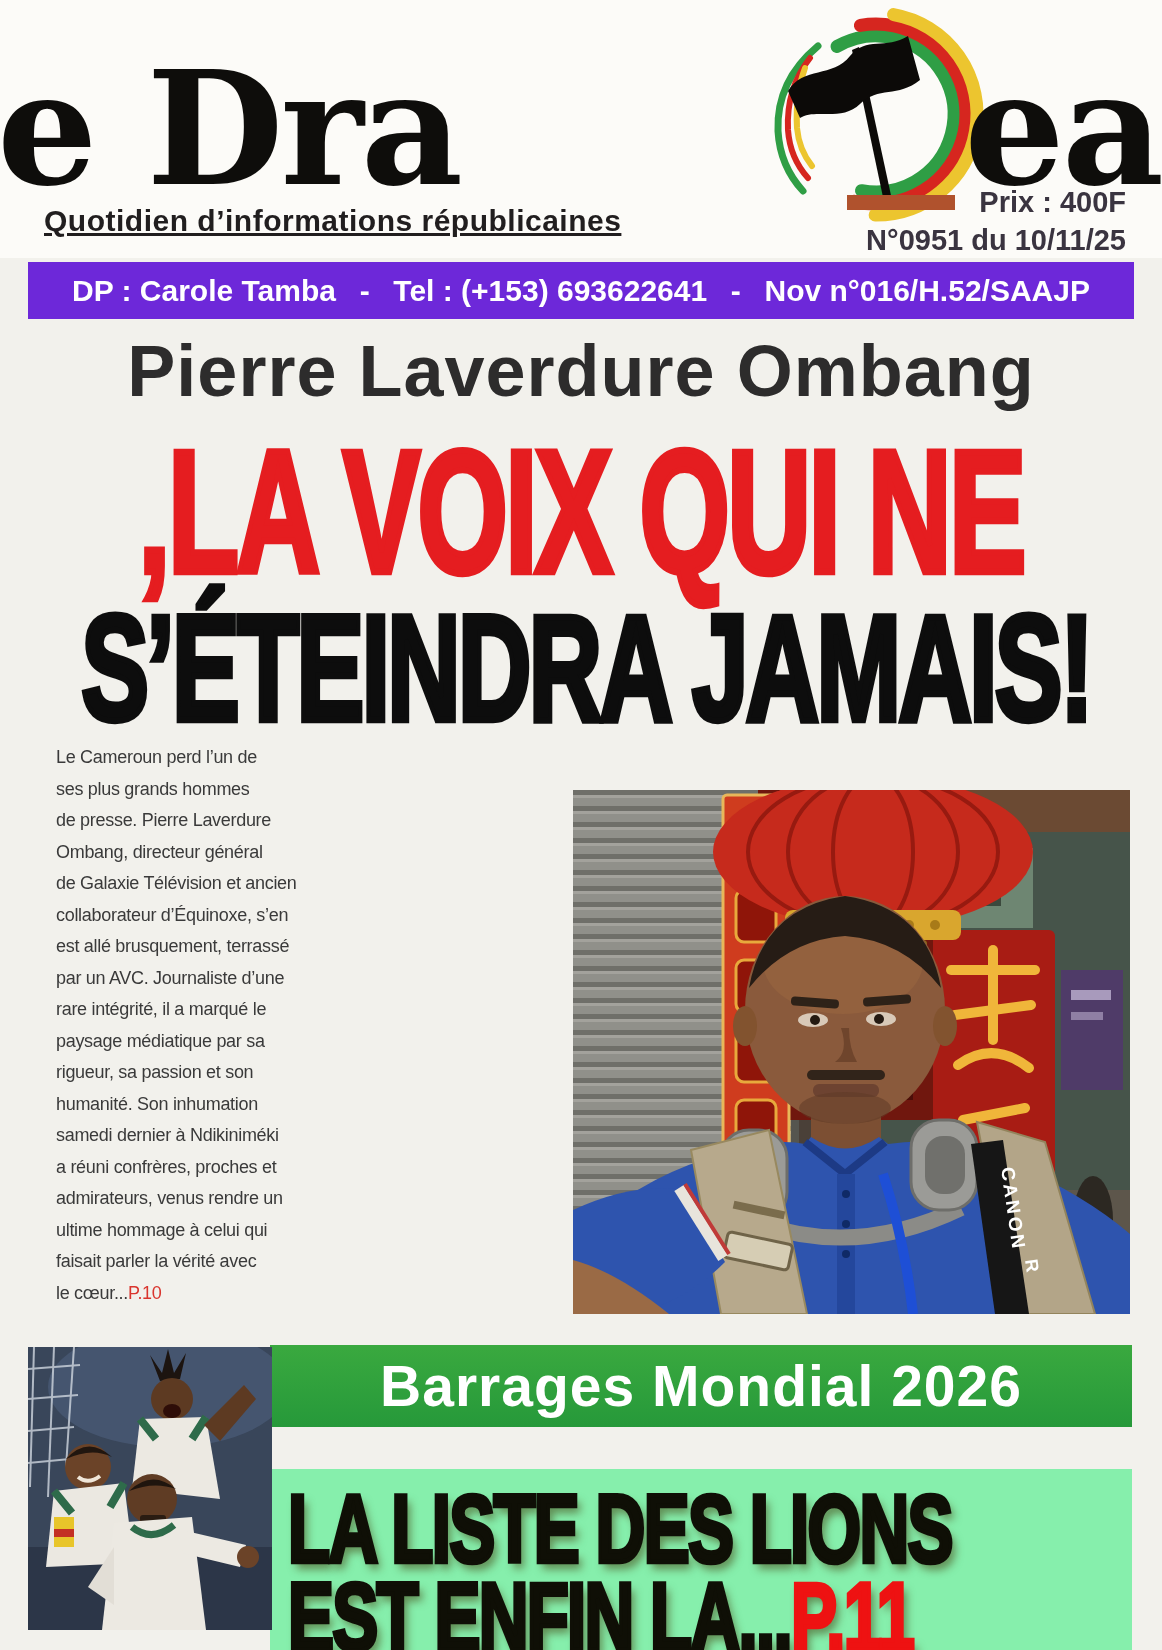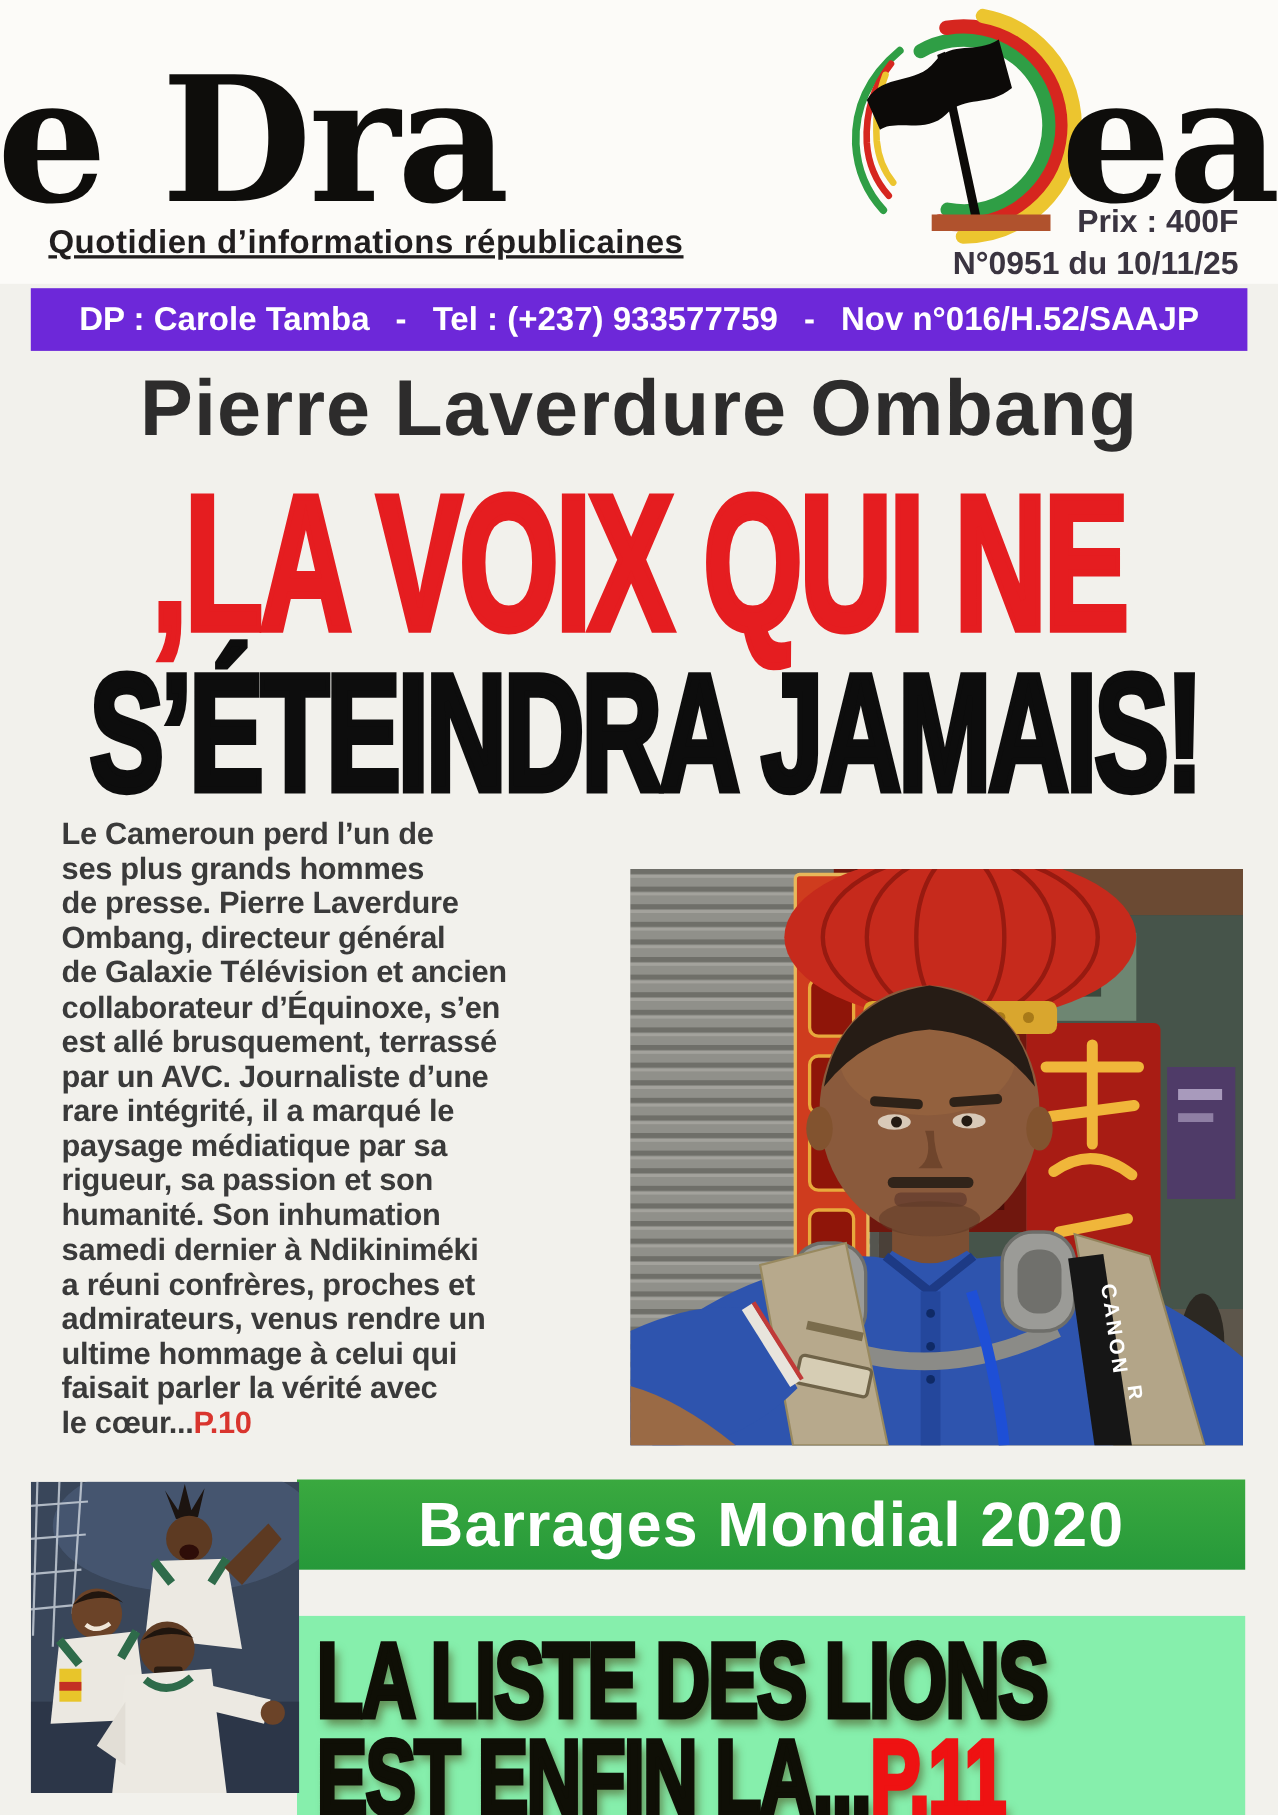--- a/index.html
+++ b/index.html
@@ -37,21 +37,21 @@
     -webkit-text-stroke:5px #e51d20;
   }
   .headline-black{
     position:absolute;top:580px;left:0;right:0;text-align:center;
     font-size:118px;font-weight:bold;color:#0d0d0d;white-space:nowrap;
     transform:scale(.86,1.28);transform-origin:center top;letter-spacing:-3px;
     -webkit-text-stroke:5px #0d0d0d;
   }
   .body-text{
     position:absolute;left:56px;top:742px;width:512px;
-    font-size:28px;line-height:31.5px;font-weight:bold;color:#3a3a3a;
+    font-size:18px;line-height:31.5px;font-weight:normal;color:#3a3a3a;
     white-space:pre-line;letter-spacing:-.3px;
   }
   .page-ref-red{color:#d9352e;}
   .main-photo{position:absolute;left:573px;top:790px;width:557px;height:524px;}
   .main-photo svg{display:block;width:100%;height:100%;}
   .bottom-green{
     position:absolute;left:270px;top:1345px;width:862px;height:82px;
     background:linear-gradient(180deg,#3aa93f,#26993a);
     display:flex;align-items:center;justify-content:center;
     color:#fff;font-size:57px;font-weight:bold;letter-spacing:1px;white-space:nowrap;
@@ -102,21 +102,21 @@
     <div class="price-row">
       <span class="brown-bar"></span>
       <span>Prix : 400F</span>
     </div>
     <div class="issue">N°0951 du 10/11/25</div>
   </div>
 
   <div class="info-bar">
     <span>DP : Carole Tamba</span>
     <span>-</span>
-    <span>Tel : (+237) 933577759</span>
+    <span>Tel : (+153) 693622641</span>
     <span>-</span>
     <span>Nov n°016/H.52/SAAJP</span>
   </div>
 
   <div class="kicker">Pierre Laverdure Ombang</div>
   <div class="headline-red">‚LA VOIX QUI NE</div>
   <div class="headline-black">S’ÉTEINDRA JAMAIS!</div>
 
   <div class="body-text"><span>Le Cameroun perd l’un de
 ses plus grands hommes
@@ -246,21 +246,21 @@
       <path d="M310,384 Q332,452 340,524" stroke="#1e4fd6" stroke-width="10" fill="none"></path>
 
       <path d="M0,420 Q60,392 112,400 L152,472 Q100,524 40,524 L0,524 Z" fill="#2e54ae"></path>
       <path d="M106,398 L150,468" stroke="#e8e4dc" stroke-width="11"></path>
       <path d="M112,394 L156,464" stroke="#c03a38" stroke-width="4"></path>
       <path d="M0,470 Q44,482 96,524 L0,524 Z" fill="#9a6a45"></path>
     </svg>
   </div>
 
   <div class="bottom-green">
-    <span>Barrages Mondial 2020</span>
+    <span>Barrages Mondial 2026</span>
   </div>
 
   <div class="bottom-yellow">
     <div class="yellow-line">LA LISTE DES LIONS</div>
     <div class="yellow-line"><span>EST ENFIN LA...</span><span class="page-ref-red2">P.11</span></div>
   </div>
 
   <div class="football-photo">
     <svg viewBox="0 0 244 283" preserveAspectRatio="none">
       <rect width="244" height="283" fill="#39465a"></rect>

